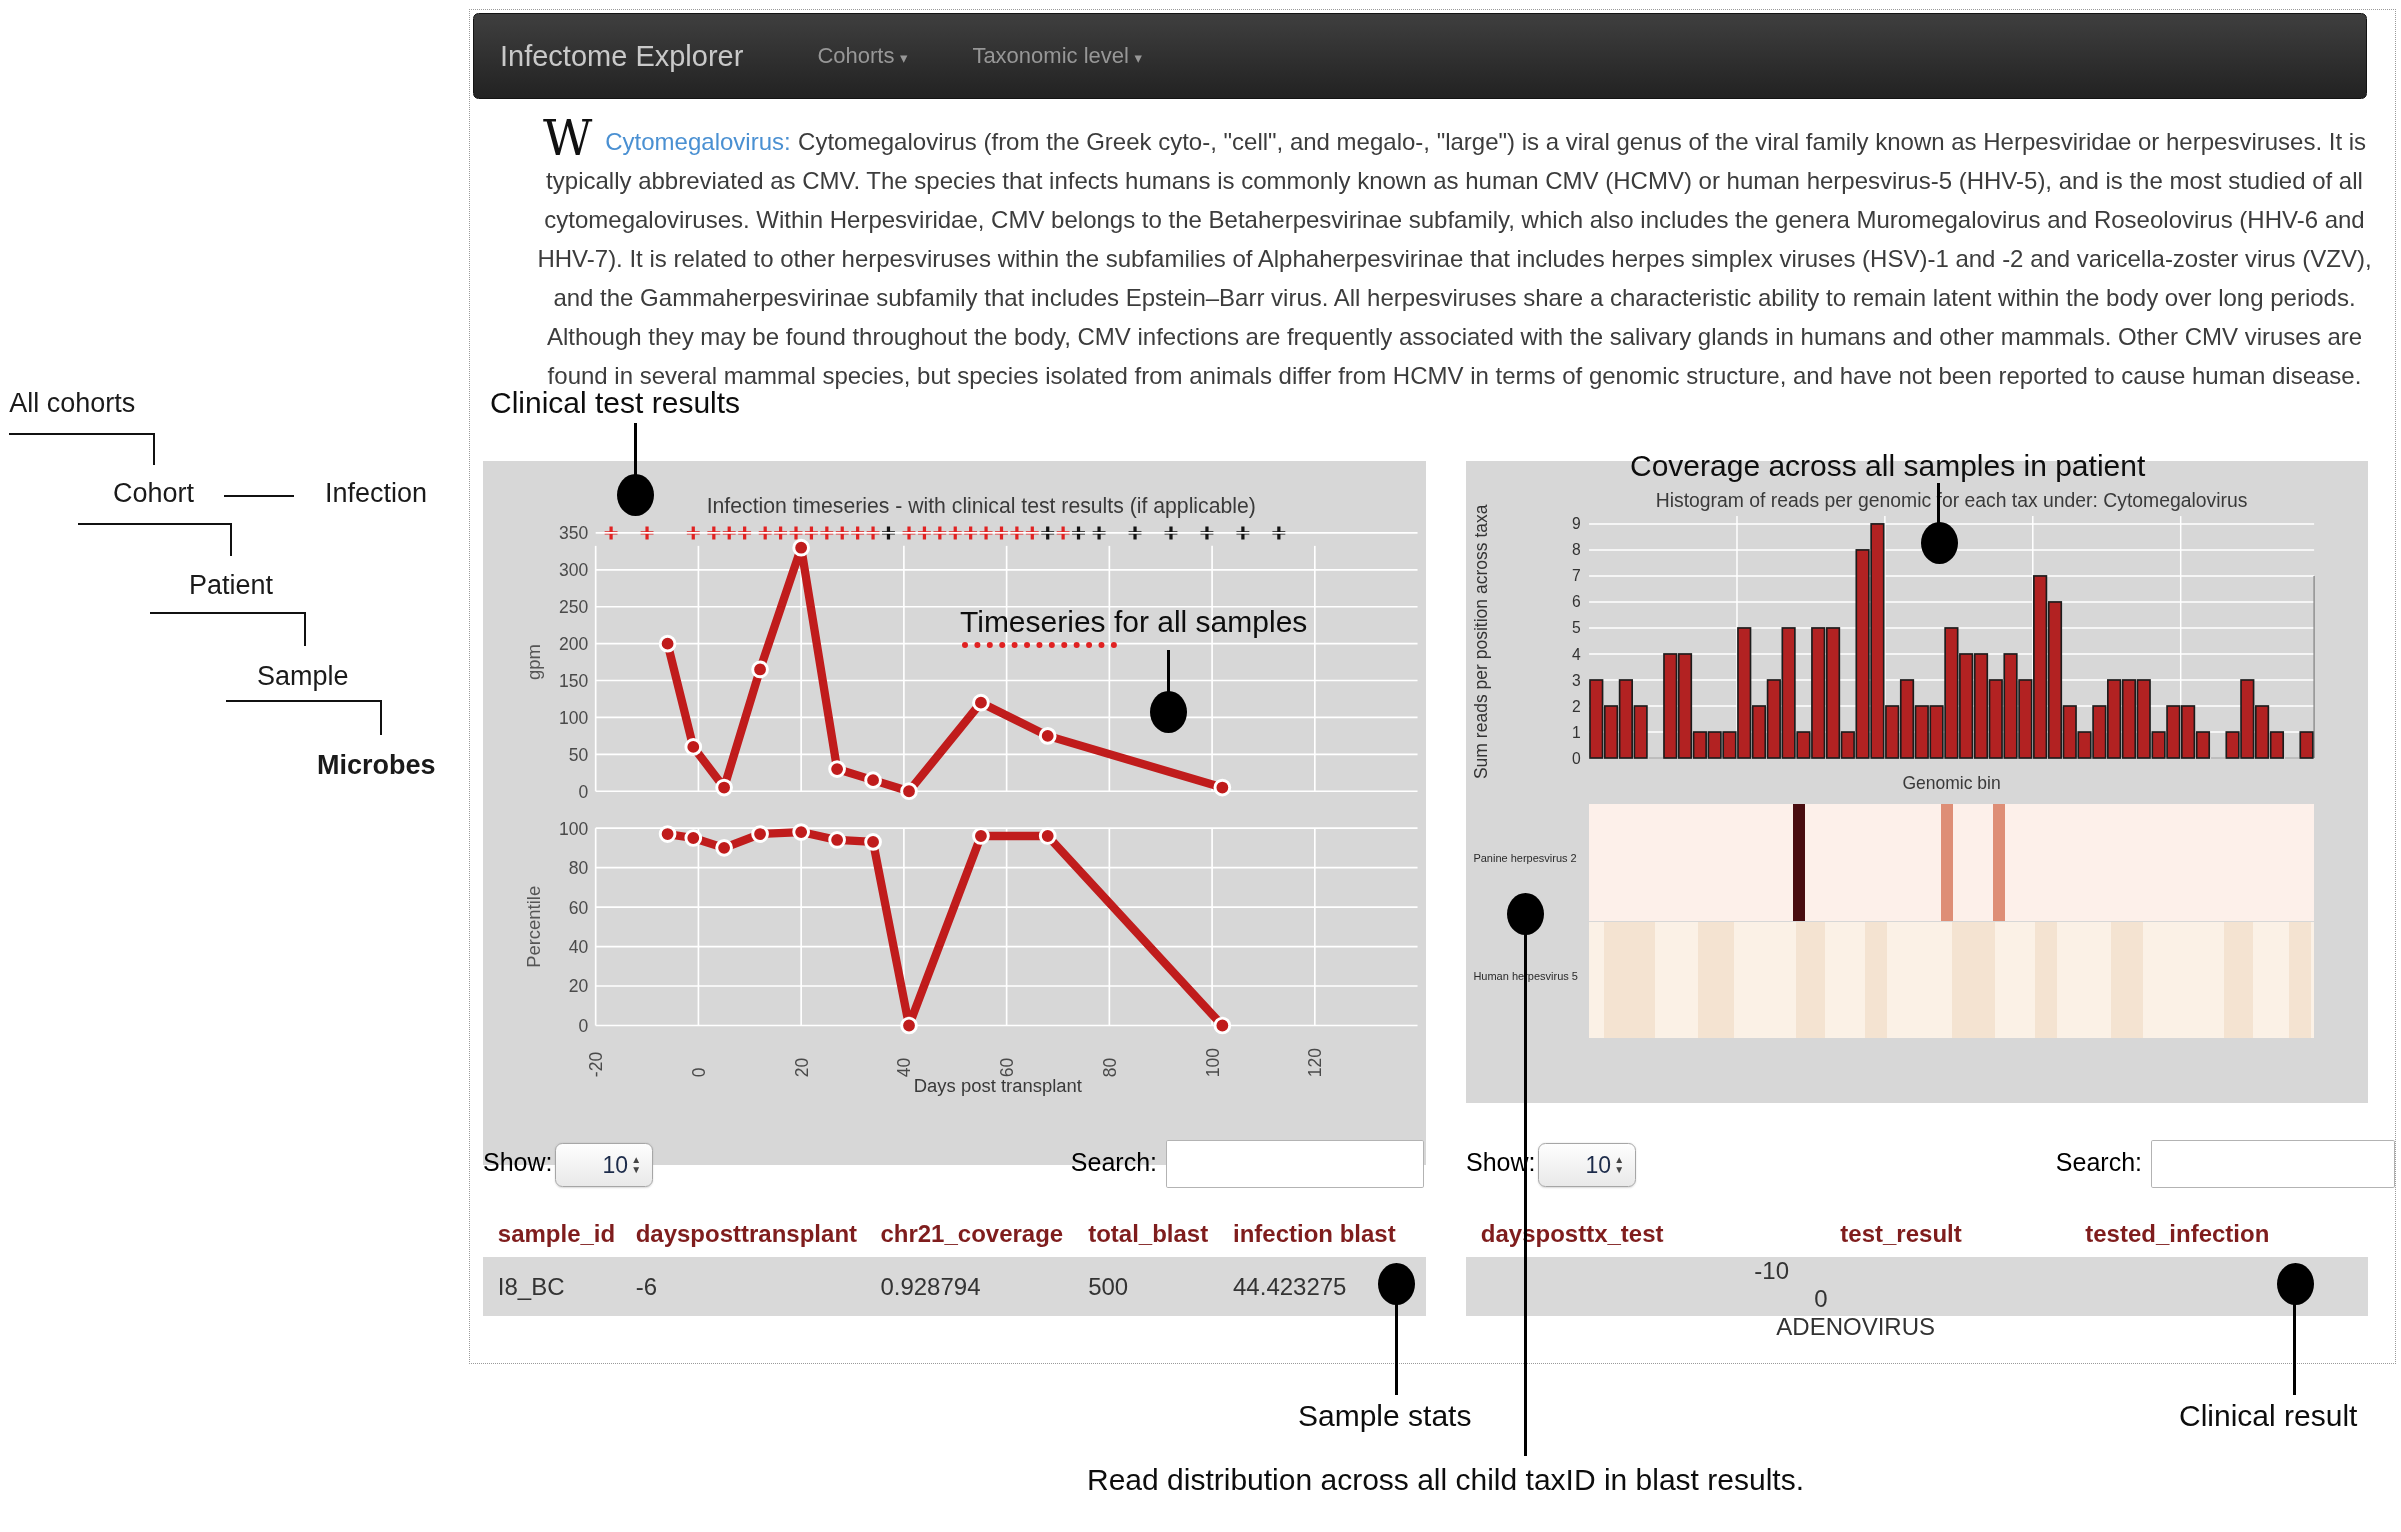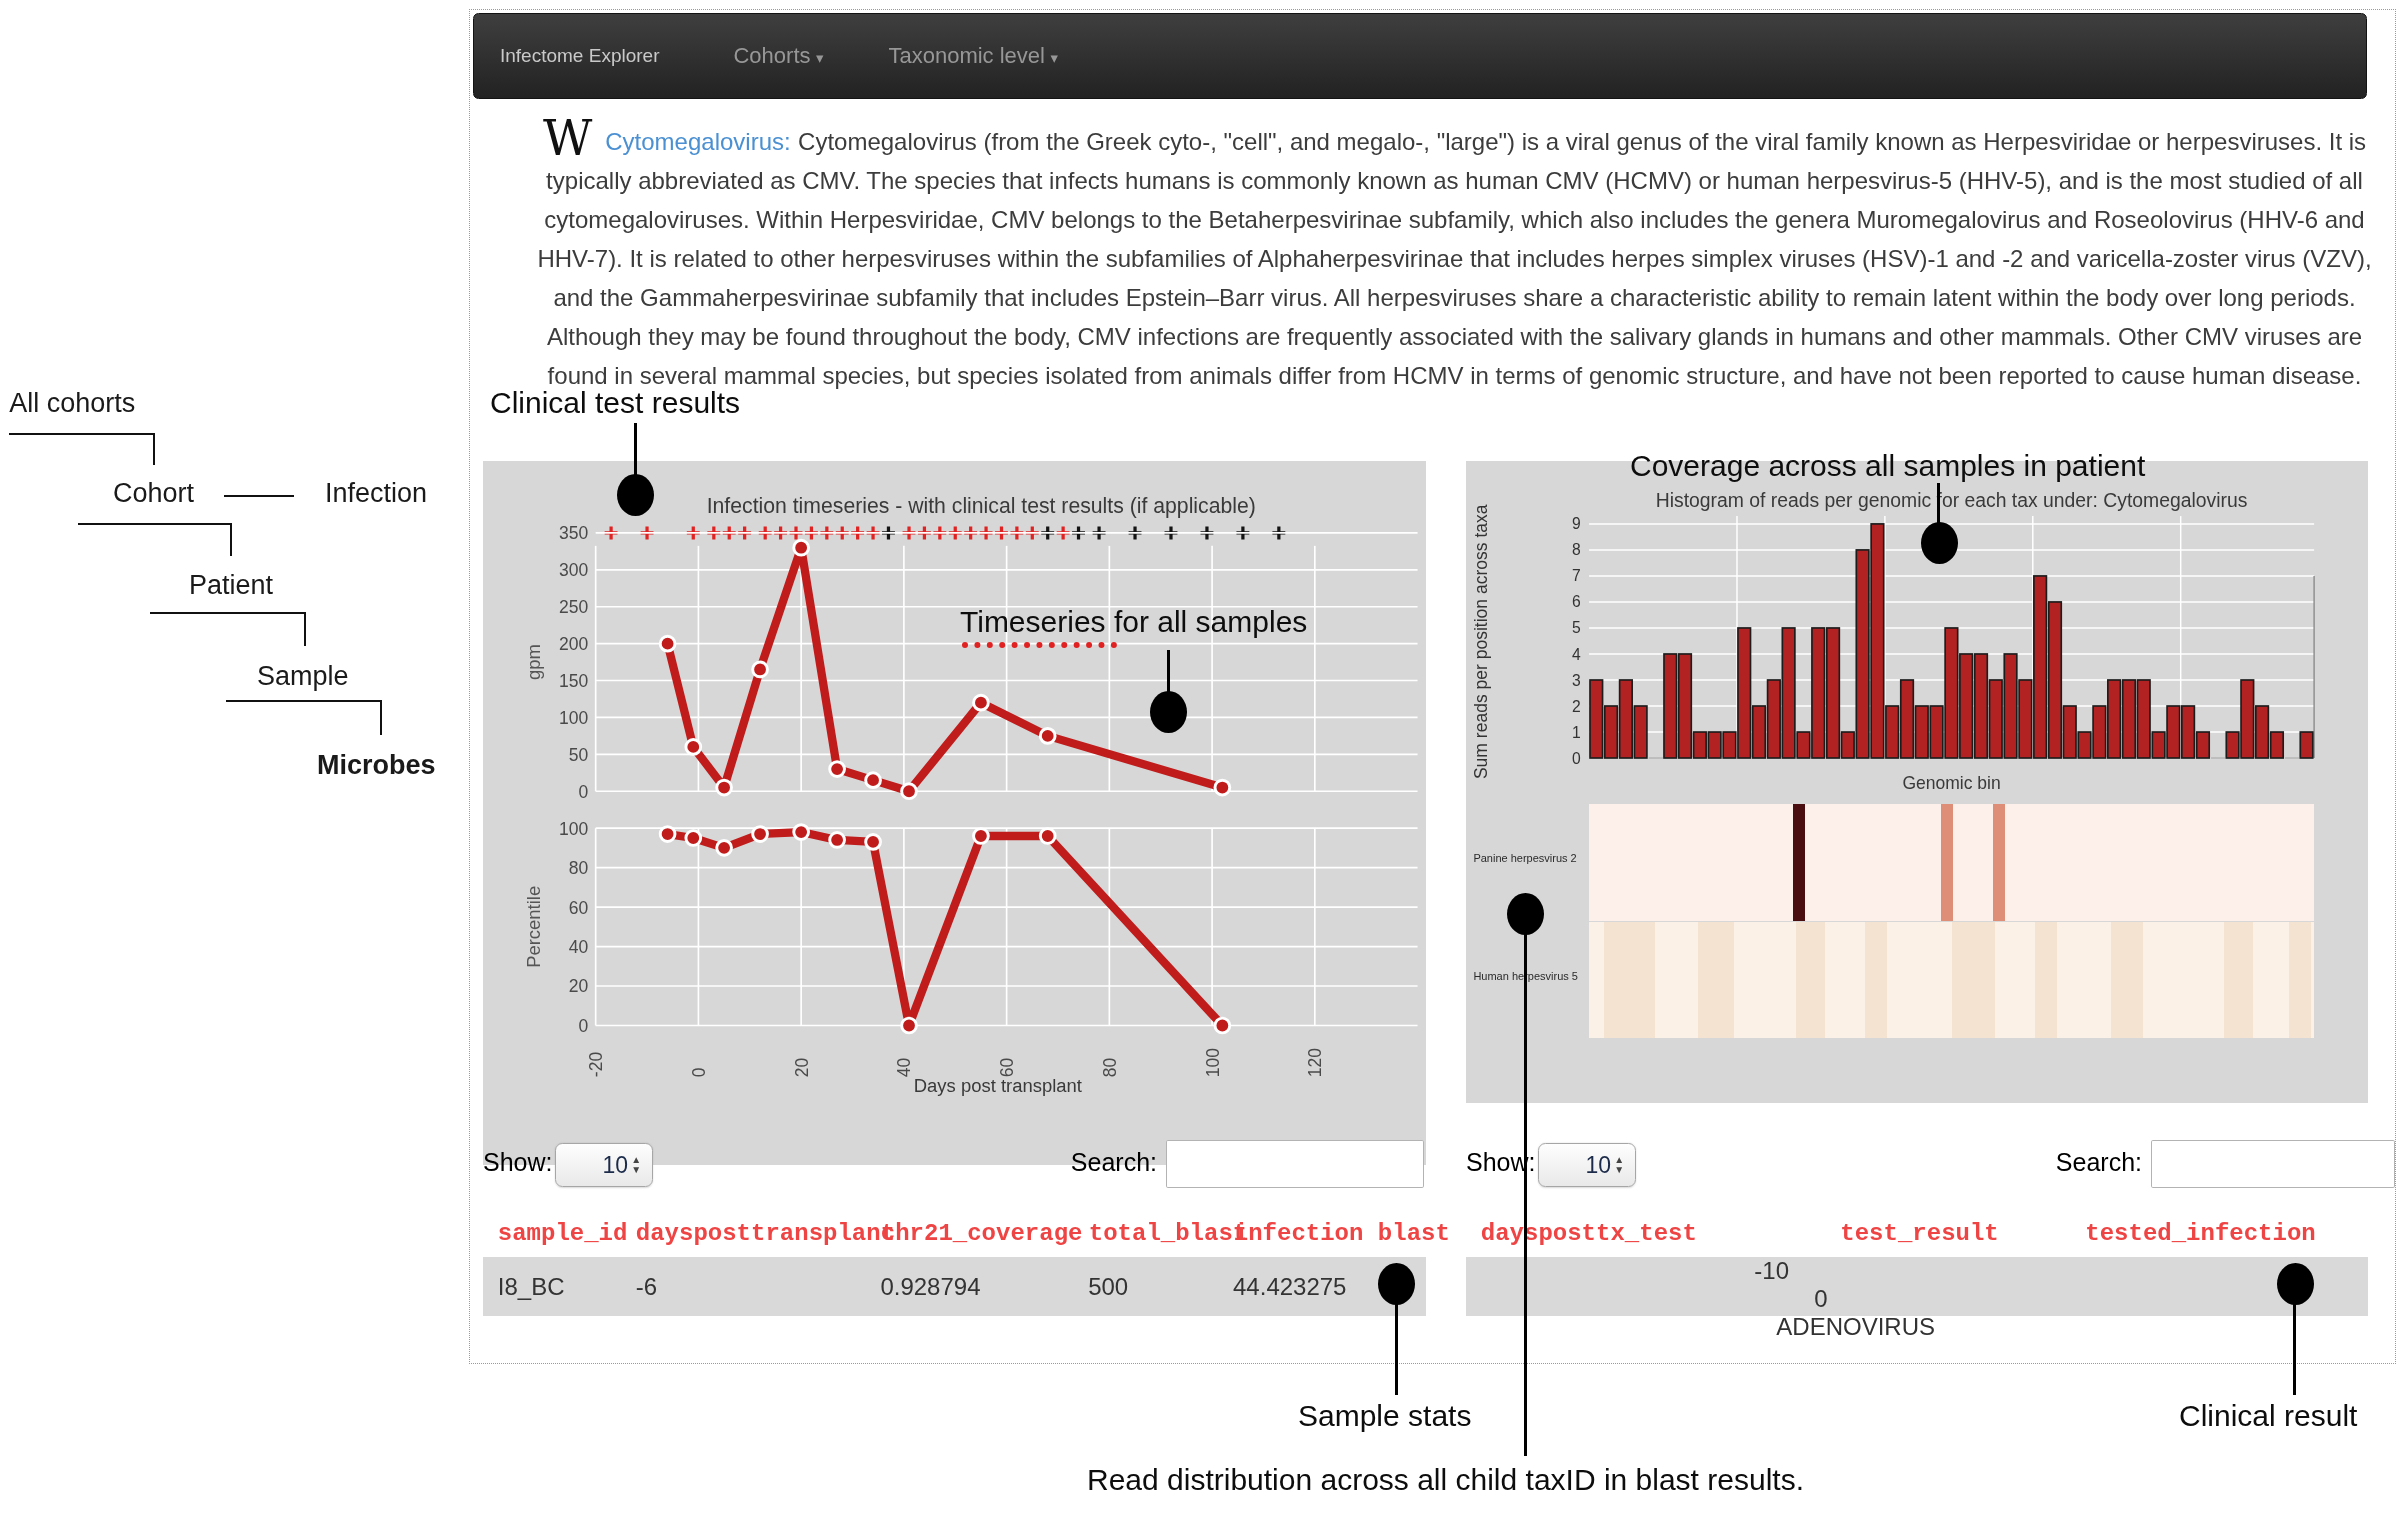--- a/index.html
+++ b/index.html
@@ -11,21 +11,21 @@
   
   .tree-label { position:absolute; font-size:27px; color:#1a1a1a; white-space:nowrap; }
   .tree-line  { position:absolute; background:#111; }
   
   .main-border { position:absolute; left:469px; top:9.2px; width:1927px; height:1355px;
                  border:1.8px dotted #9a9a9a; }
   
   .navbar { position:absolute; left:473px; top:13px; width:1894px; height:86px;
             background:linear-gradient(#3f3f3f,#222); border:0.9px solid #131313; border-radius:5.5px;
             display:flex; align-items:center; }
-  .navbar-brand { margin-left:26px; margin-right:74px; font-size:19px; color:#c9c9c9; }
+  .navbar-brand { margin-left:26px; margin-right:74px; font-size:29px; color:#c9c9c9; }
   .navbar-item { font-size:22px; color:#979797; margin-right:65px; white-space:nowrap; }
   .caret { font-size:14.8px; color:#979797; margin-left:5.5px; }
   
   .wiki { position:absolute; left:517px; top:120px; width:1875px; text-align:center;
           font-size:24px; line-height:39px; color:#3c3c3c; }
   .wiki-w { font-family:"DejaVu Serif", serif; font-size:48px; line-height:37px;
             color:#111; vertical-align:-5.5px; margin-right:13px; }
   .wiki-link { color:#4a90d2; text-decoration:none; margin-right:7.4px; }
   
   .panel { position:absolute; background:#d7d7d7; }
@@ -42,21 +42,21 @@
   .select { position:absolute; width:98px; height:44px; border:1.8px solid #a6a6a6; border-radius:7.4px;
             background:linear-gradient(#fefefe,#e9e9e9); display:flex; align-items:center;
             box-shadow:0 0.9px 1.8px rgba(0,0,0,.15); }
   .select-value { flex:1; text-align:right; font-size:23px; color:#1c2b4a; }
   .select-stepper { width:24px; font-size:10px; line-height:10px; color:#444; text-align:center; padding-right:7.4px; }
   .search-input { position:absolute; width:258px; height:48px; border:1.8px solid #b3b3b3; background:#fff;
                   font-size:22px; padding:0 9.2px; border-radius:1.8px; }
   
   .tbl-row { position:absolute; display:flex; }
   .tbl-cell { font-size:24px; padding-left:14.8px; white-space:nowrap; }
-  .tbl-head .tbl-cell { color:#ef4444; font-weight:bold;font-family:Liberation Mono, monospace; }
+  .tbl-head .tbl-cell { color:#7f1d1d; font-weight:bold; }
   .tbl-data { background:#d9d9d9; height:59px; align-items:center; color:#333; }
   
   .ann-text { position:absolute; font-size:30px; color:#0d0d0d; white-space:nowrap; }
   .dot { position:absolute; width:37px; height:42px; background:#000; border-radius:50%; }
   .vline { position:absolute; width:2.8px; background:#000; }
   .red-underline { position:absolute; height:6.5px; border-bottom:6.5px dotted #e02222; }
 </style>
 </head>
 <body>
 

